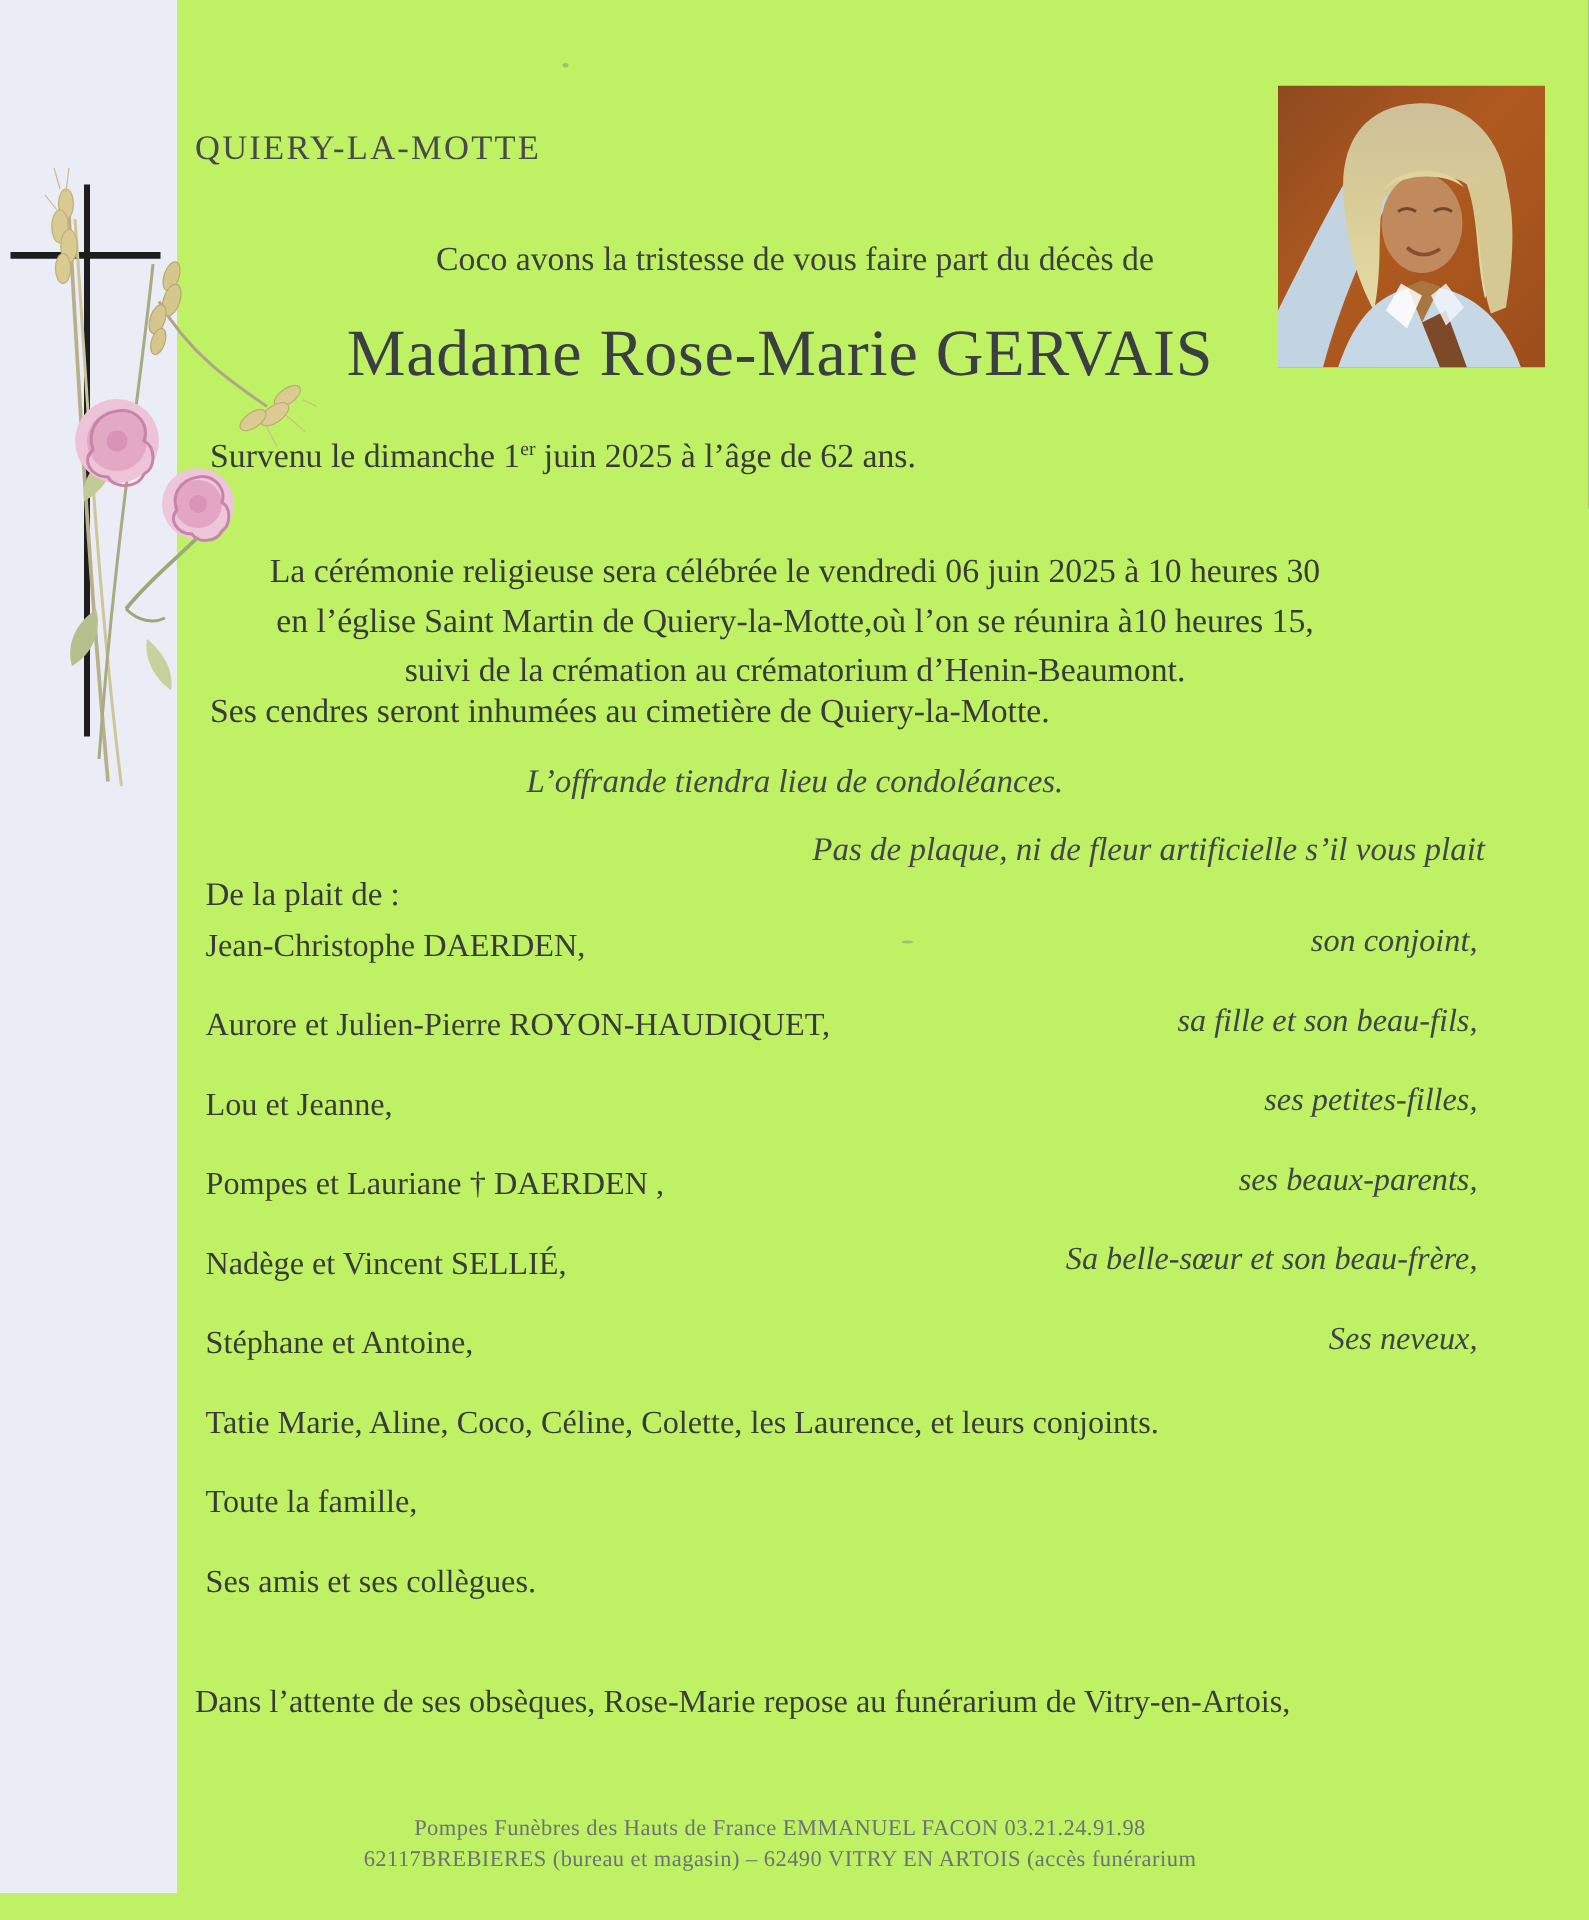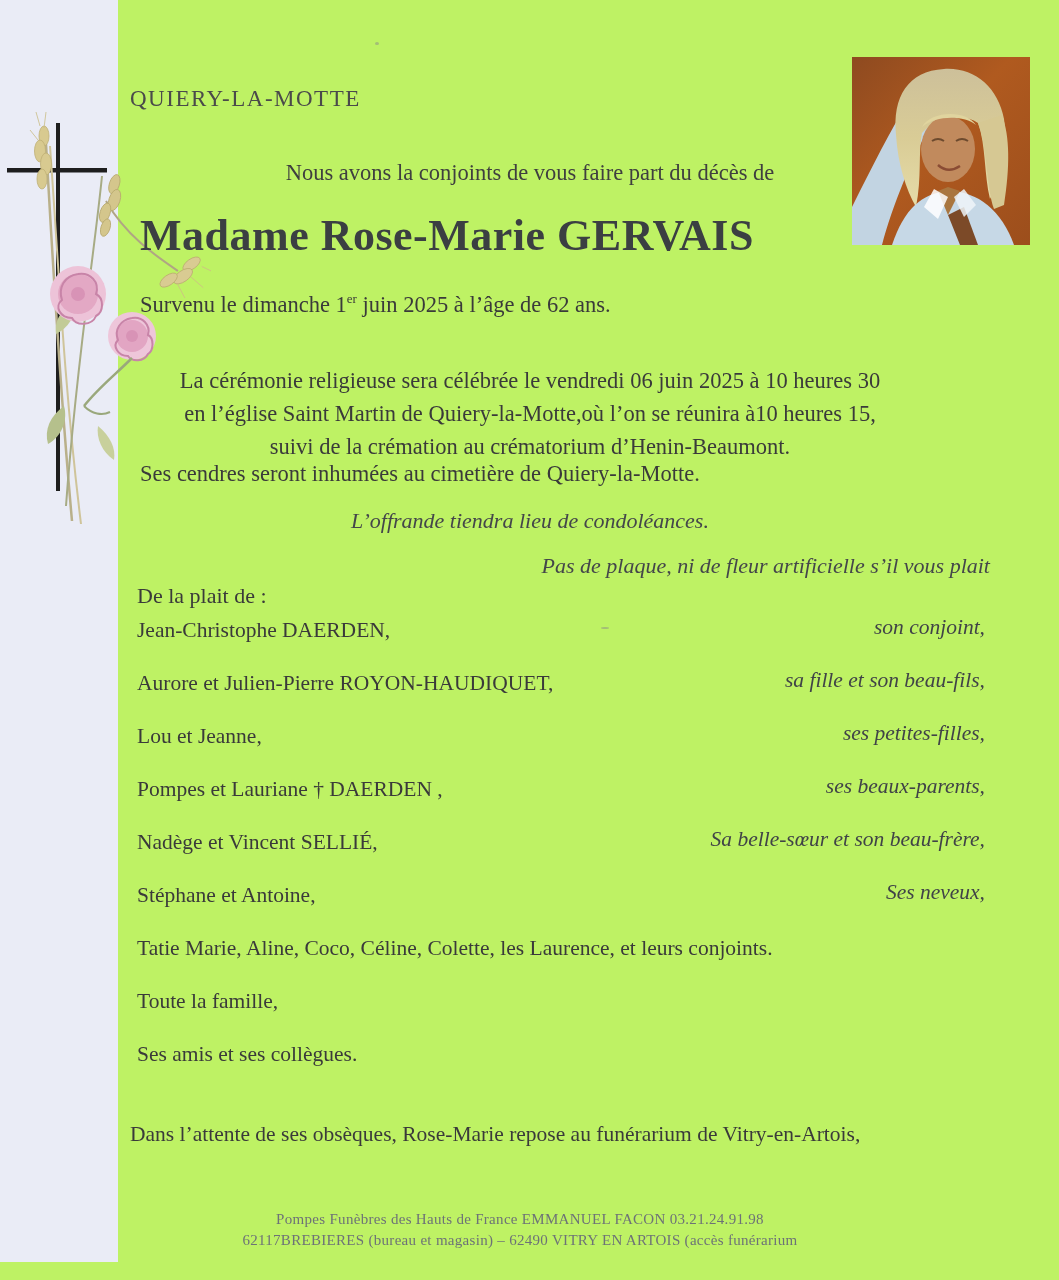--- a/index.html
+++ b/index.html
@@ -16,22 +16,22 @@
     background:#eaecf6;
   }
   .abs{position:absolute;}
   .commune{
     left:130px;top:86px;font-size:23px;letter-spacing:1.5px;color:#4a4a4a;
   }
   .intro{
     left:140px;top:160px;width:780px;text-align:center;font-size:22.5px;color:#3f3f3f;
   }
   .title{
-    left:140px;top:210px;width:760px;text-align:left;
-    font-size:44px;font-weight:bold;color:#3b3f42;letter-spacing:0.5px;
+    left:140px;top:210px;width:760px;text-align:center;
+    font-size:44px;font-weight:normal;color:#3b3f42;letter-spacing:0.5px;
   }
   .survenu{
     left:140px;top:291px;width:780px;text-align:left;font-size:22.5px;
   }
   .survenu sup{font-size:13px;}
   .ceremony{
     left:140px;top:364px;width:780px;text-align:center;font-size:22.5px;line-height:33px;
   }
   .cendres{
     left:140px;top:461px;width:780px;font-size:22.5px;
@@ -161,21 +161,21 @@
       <path d="M40,188 C52,152 70,136 96,134 C126,134 150,154 162,188 Z" fill="#c6d8e6"></path>
       <path d="M86,134 L96,158 L108,134 L96,130 Z" fill="#a9763f"></path>
       <path d="M96,158 L108,188 L126,188 L112,150 Z" fill="#7c4a28"></path>
       <path d="M82,132 L72,150 L86,162 L96,140 Z" fill="#ffffff" opacity="0.85"></path>
       <path d="M112,132 L124,148 L112,160 L102,140 Z" fill="#eef4f8" opacity="0.85"></path>
     </svg>
   </div>
 
   <div class="abs commune">QUIERY-LA-MOTTE</div>
 
-  <div class="abs intro">Nous avons la conjoints de vous faire part du décès de</div>
+  <div class="abs intro">Coco avons la tristesse de vous faire part du décès de</div>
 
   <div class="abs title">Madame Rose-Marie GERVAIS</div>
 
   <div class="abs survenu"><span>Survenu le dimanche 1</span><sup>er</sup><span> juin 2025 à l’âge de 62 ans.</span></div>
 
   <div class="abs ceremony">
     <div>La cérémonie religieuse sera célébrée le vendredi 06 juin 2025 à 10 heures 30</div>
     <div>en l’église Saint Martin de Quiery-la-Motte,où l’on se réunira à10 heures 15,</div>
     <div>suivi de la crémation au crématorium d’Henin-Beaumont.</div>
   </div>

